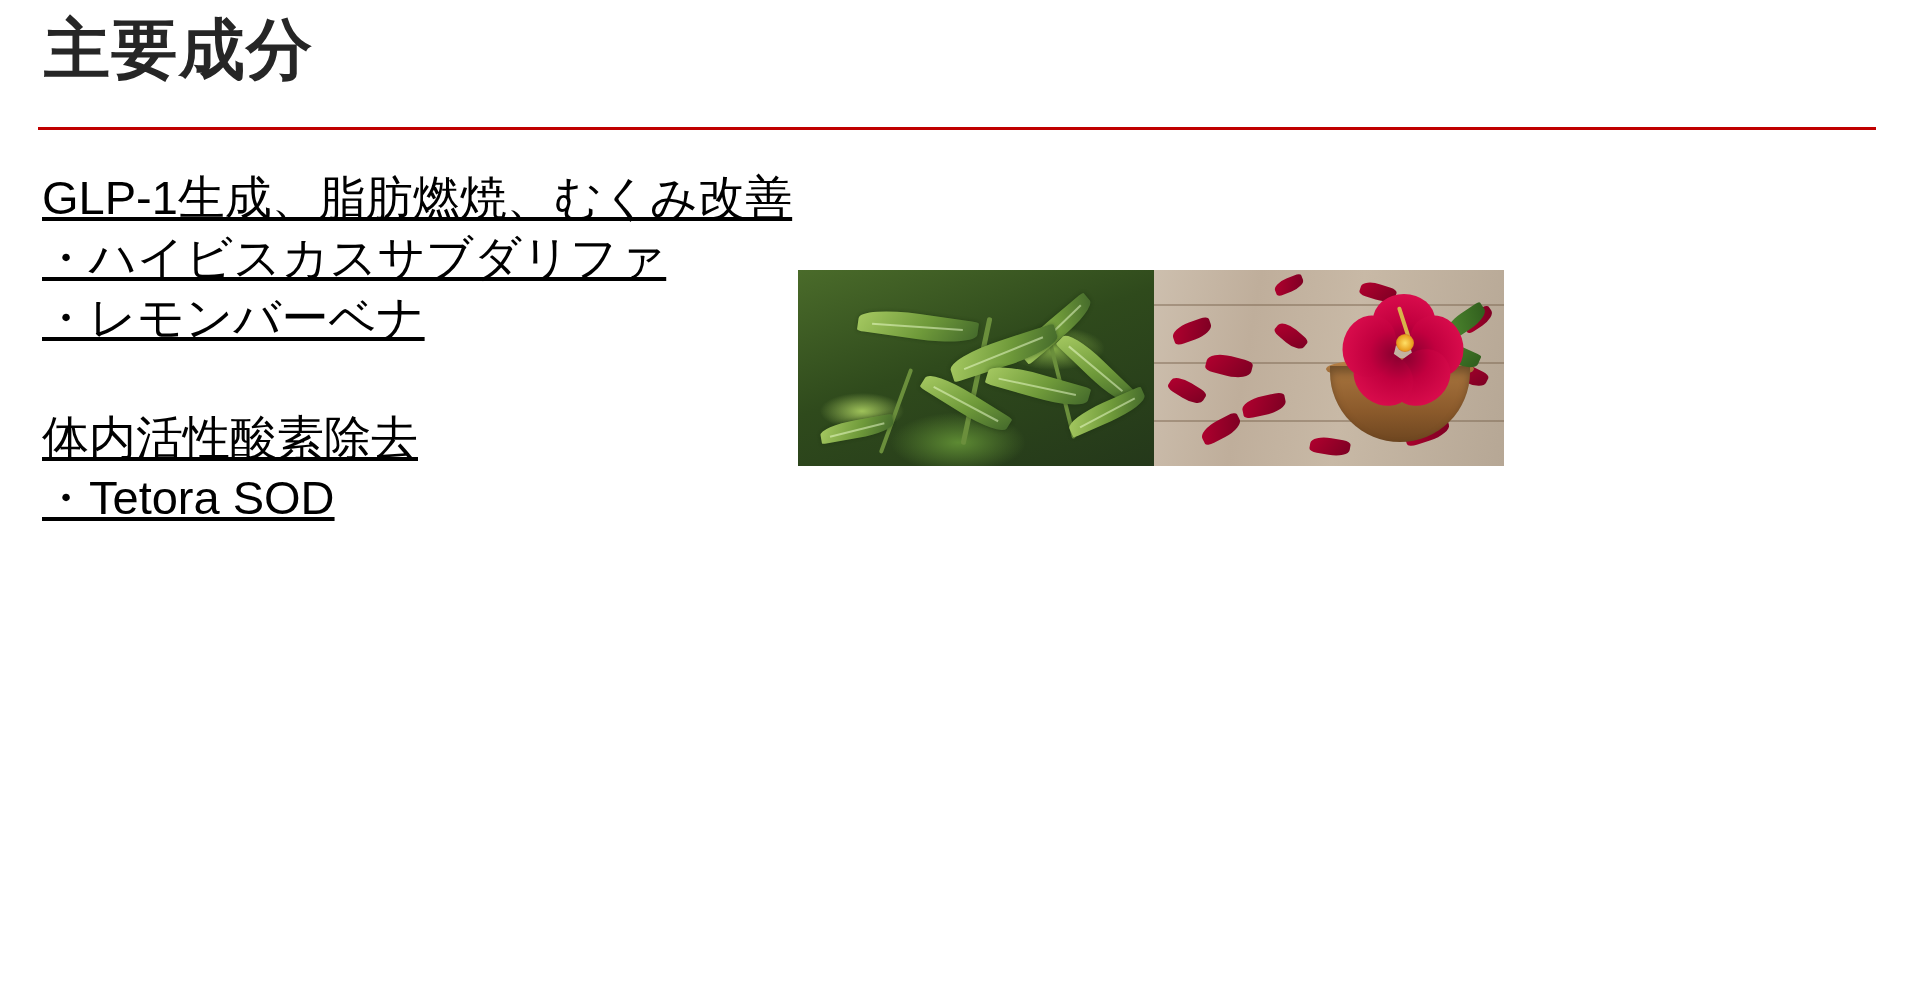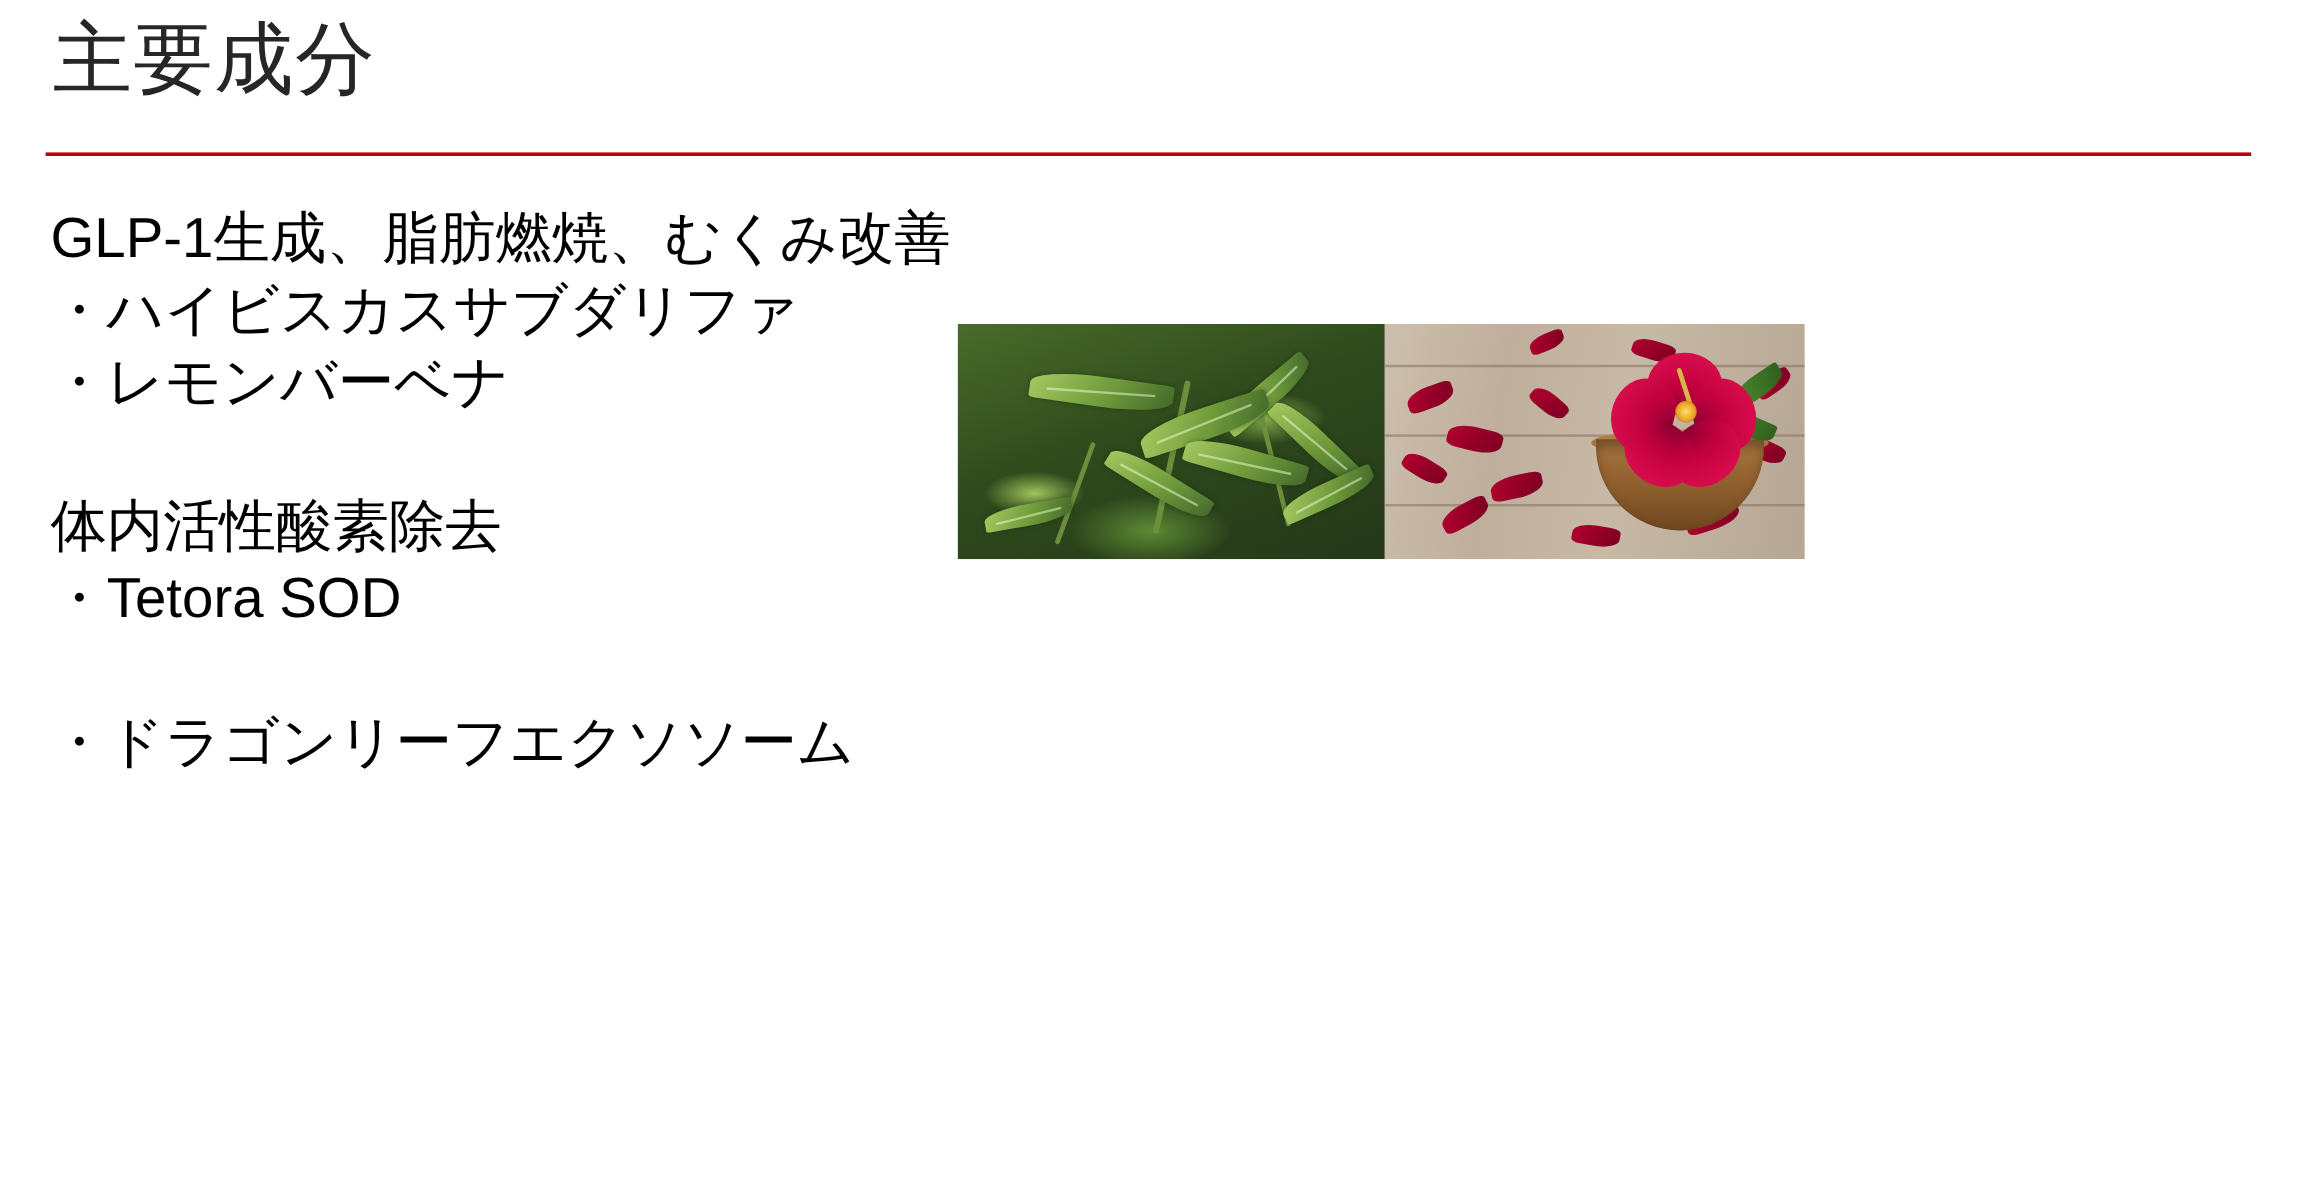--- a/index.html
+++ b/index.html
@@ -20,21 +20,21 @@
     inset: 0;
     background: #ffffff;
   }
 
   
   .slide-title {
     position: absolute;
     left: 44px;
     top: 8px;
     font-size: 66px;
-    font-weight: 400;
+    font-weight: 700;
     color: #262626;
     letter-spacing: 0.02em;
     line-height: 1.25;
     white-space: nowrap;
   }
 
   .title-rule {
     position: absolute;
     left: 38px;
     top: 127px;
@@ -54,20 +54,21 @@
   .section {
     margin: 0;
   }
 
   .line {
     font-size: 47px;
     line-height: 60px;
     color: #000000;
     font-weight: 400;
     white-space: nowrap;
+    text-decoration: underline;
   }
 
   .line.heading {
     font-weight: 400;
   }
 
   .line.bullet {
     font-weight: 400;
   }
 
@@ -249,21 +250,20 @@
     <div class="spacer" data-name="section-spacer"></div>
 
     <div class="section" data-name="section-antioxidant">
       <div class="line heading" data-name="section-heading">体内活性酸素除去</div>
       <div class="line bullet" data-name="list-item">・Tetora SOD</div>
     </div>
 
     <div class="spacer" data-name="section-spacer"></div>
 
     <div class="section" data-name="section-immune">
-      <div class="line bullet" data-name="list-item">・ドラゴンリーフエクソソーム</div>
     </div>
 
   </div>
 
   <div class="photo-strip" data-name="photo-strip">
 
     <div class="photo photo-verbena" data-name="lemon-verbena-photo">
       <div class="stem s1" data-name="plant-stem"></div>
       <div class="stem s2" data-name="plant-stem"></div>
       <div class="stem s3" data-name="plant-stem"></div>

